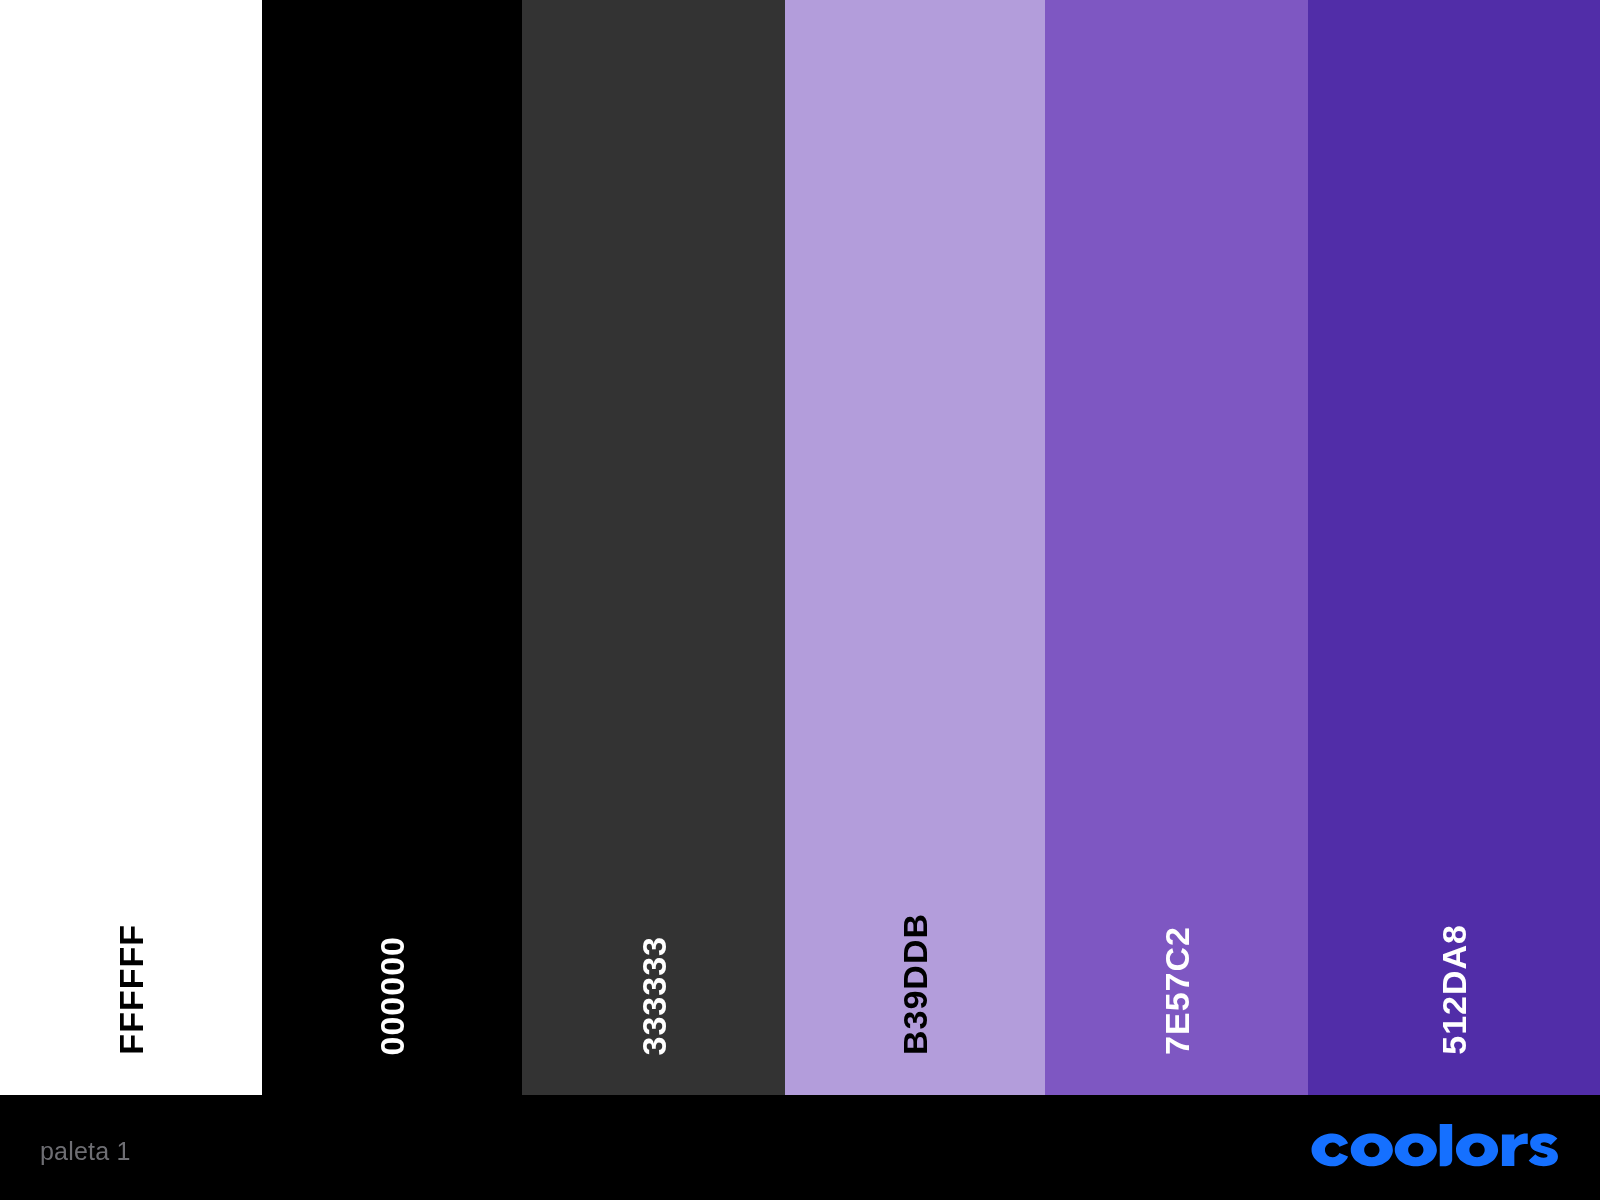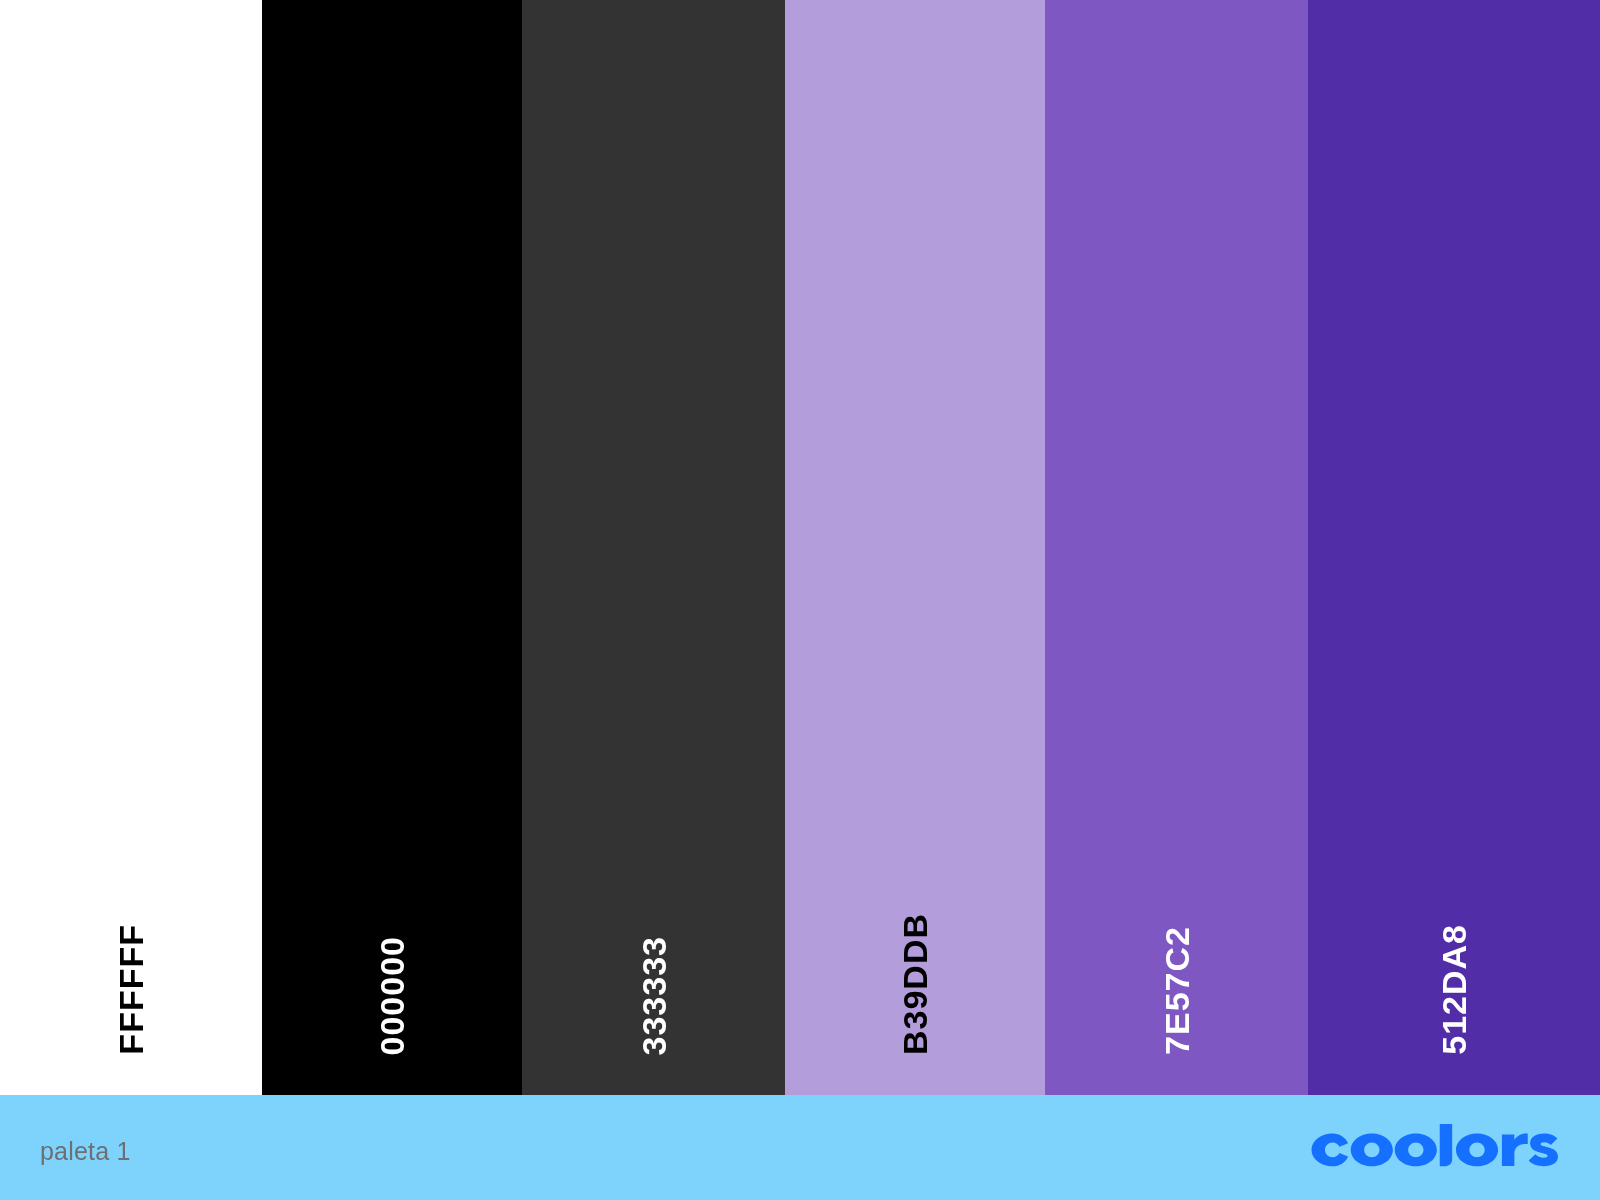--- a/index.html
+++ b/index.html
@@ -62,21 +62,21 @@
     letter-spacing: 1px;
     line-height: 1;
   }
 
   .footer {
     position: absolute;
     left: 0;
     top: 1095px;
     width: 1600px;
     height: 105px;
-    background: #7dd3fc;
+    background: #000000;
   }
 
   .footer-title {
     position: absolute;
     left: 40px;
     top: 42px;
     font-family: "Liberation Sans", sans-serif;
     font-size: 25px;
     color: #6e6e73;
     letter-spacing: 0.2px;

